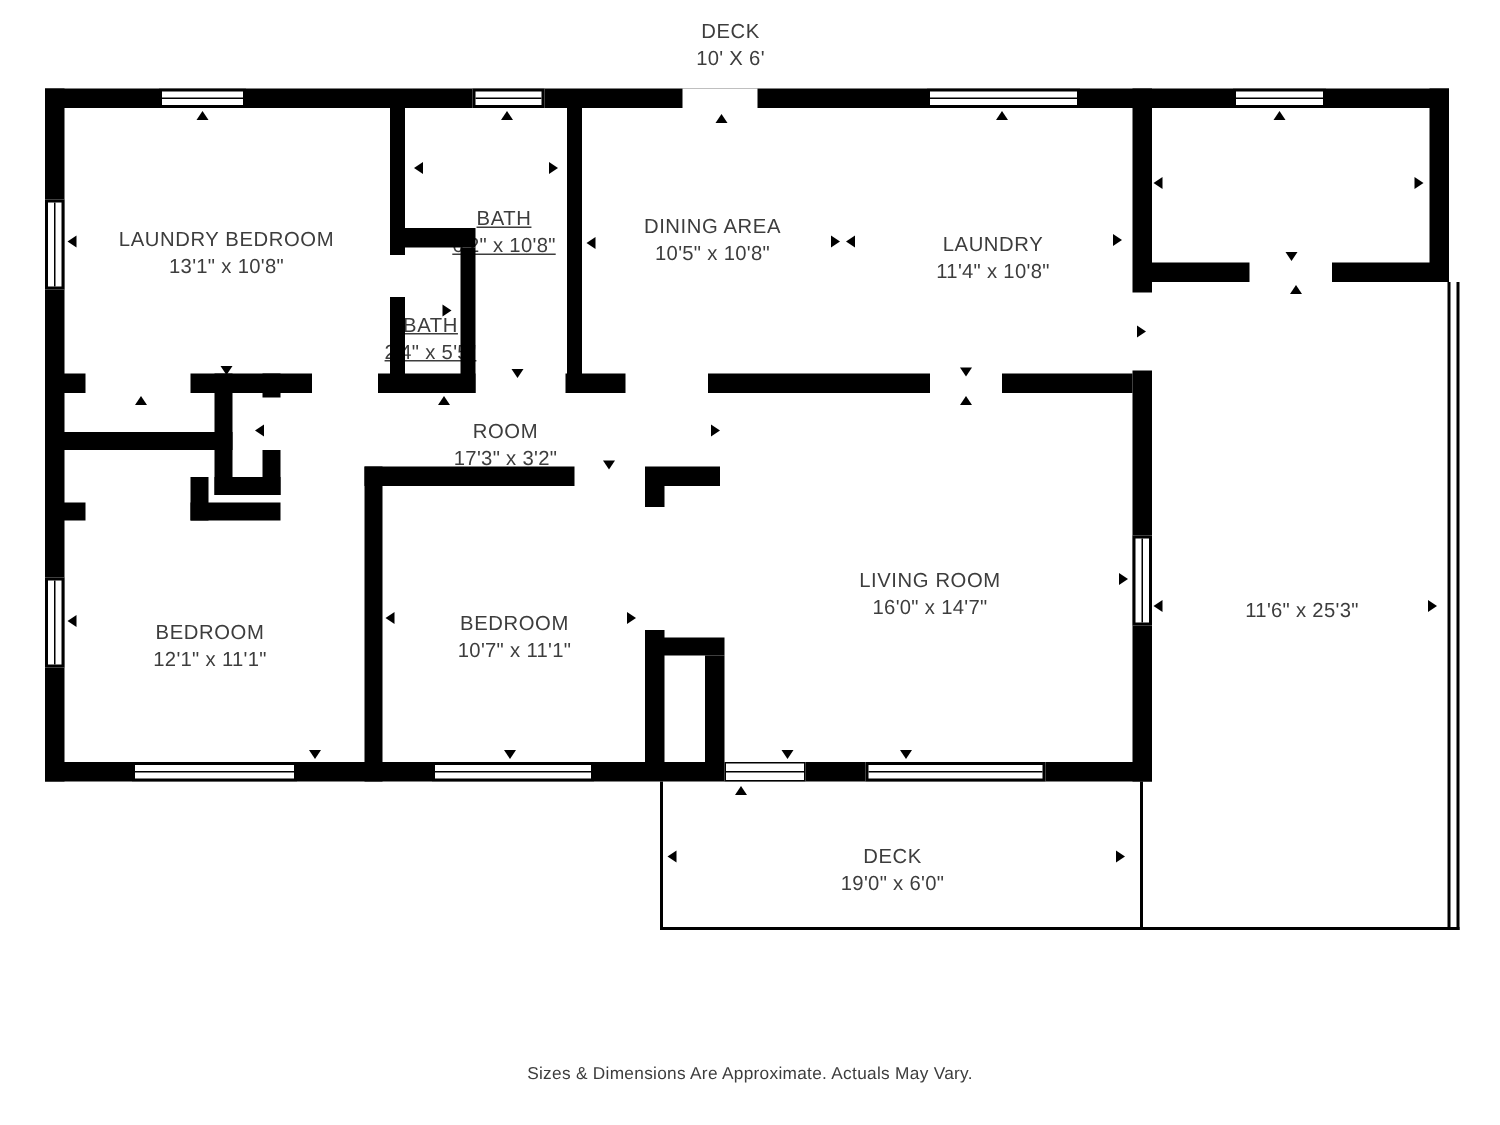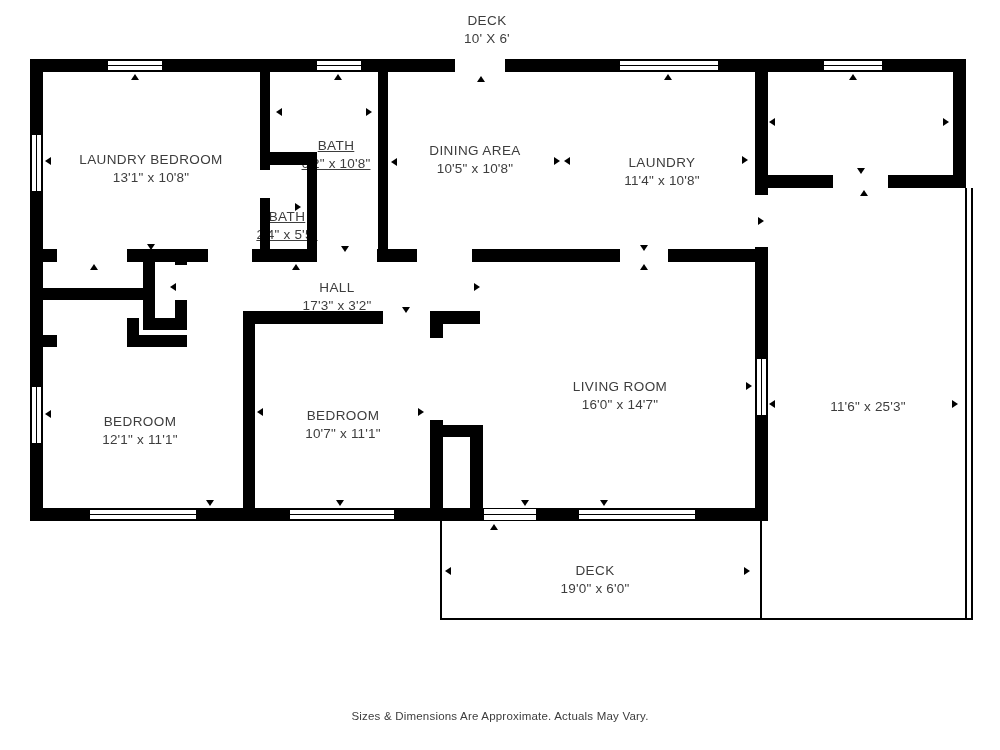--- a/index.html
+++ b/index.html
@@ -54,21 +54,21 @@
     <div class="dims">10'5" x 10'8"</div>
   </div>
 
   <div class="room-label" style="left:572px;top:154px;width:180px;">
     <div>LAUNDRY</div>
     <div class="dims">11'4" x 10'8"</div>
   </div>
 
 
   <div class="room-label" style="left:247px;top:279px;width:180px;">
-    <div>HALL</div>
+    <div>ROOM</div>
     <div class="dims">17'3" x 3'2"</div>
   </div>
 
   <div class="room-label" style="left:50px;top:413px;width:180px;">
     <div>BEDROOM</div>
     <div class="dims">12'1" x 11'1"</div>
   </div>
 
   <div class="room-label" style="left:253px;top:407px;width:180px;">
     <div>BEDROOM</div>

